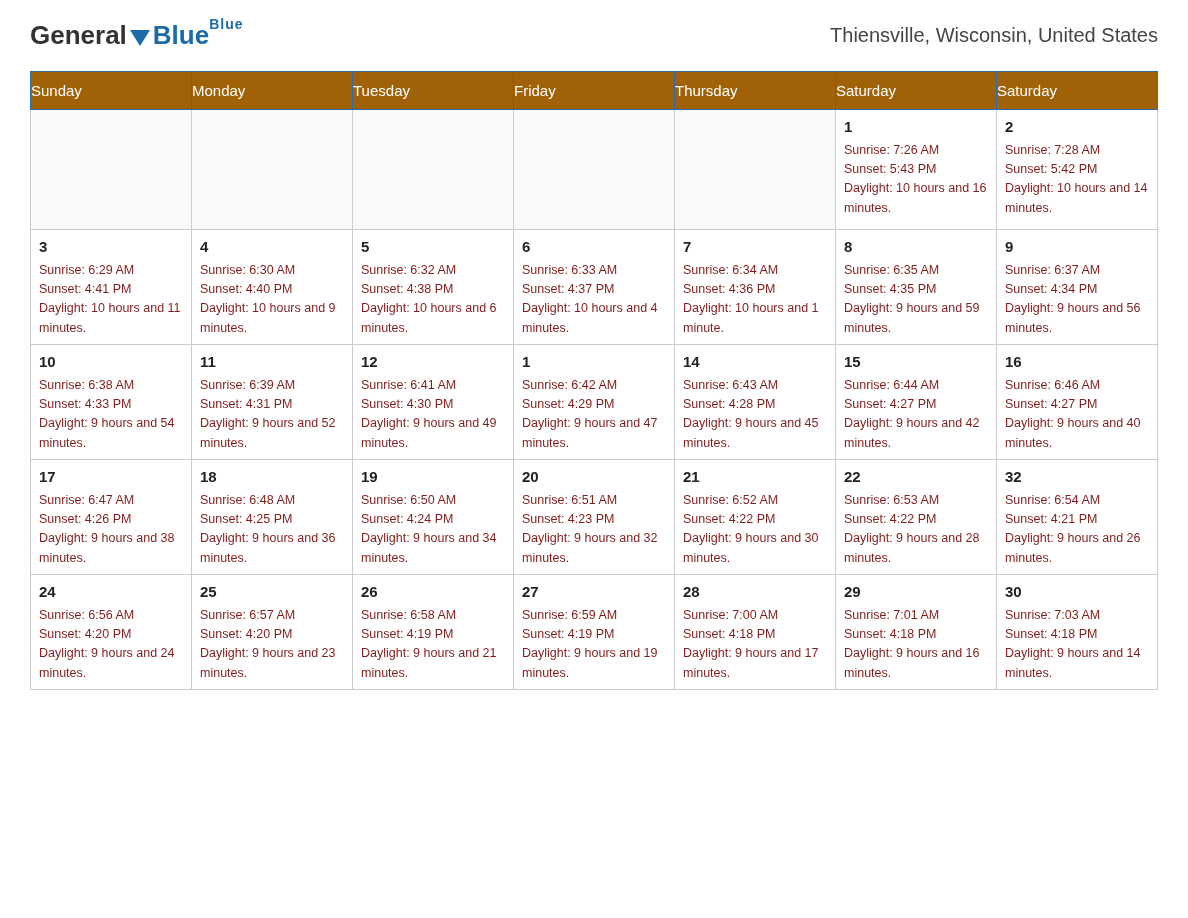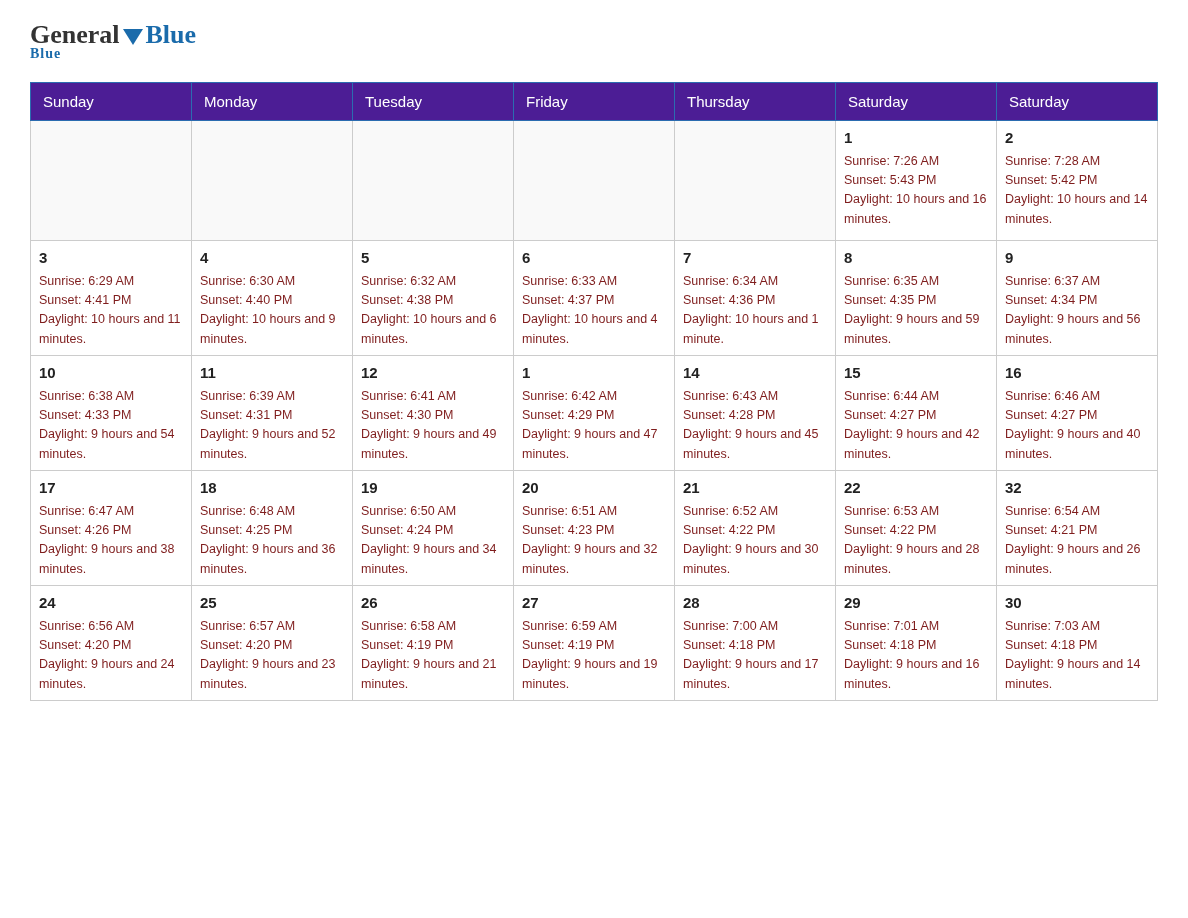--- a/index.html
+++ b/index.html
@@ -11,23 +11,22 @@
       padding: 20px 30px;
     }
     .header-area {
       display: flex;
       justify-content: space-between;
       align-items: flex-start;
       margin-bottom: 20px;
     }
     .logo {
       display: flex;
-      flex-direction: column;
+      flex-direction: row;
       align-items: flex-start;
-      font-family: Liberation Serif, serif;
     }
     .logo-text {
       display: flex;
       align-items: center;
       font-size: 26px;
       font-weight: bold;
       color: #333;
     }
     .logo-general { color: #333; }
     .logo-blue { color: #1a6bab; }
@@ -61,23 +60,23 @@
       font-size: 20px;
       color: #444;
       margin-top: 4px;
     }
     table {
       width: 100%;
       border-collapse: collapse;
       table-layout: fixed;
     }
     th {
-      background-color: #4c1d95;
+      background-color: #a16207;
       color: #fff;
-      padding: 10px 12px;
+      padding: 10px 0;
       font-size: 15px;
       font-weight: normal;
       text-align: left;
       border: 1px solid #2b6cb0;
     }
     td {
       border: 1px solid #ccc;
       vertical-align: top;
       padding: 6px 8px;
       font-size: 13px;
@@ -108,20 +107,21 @@
 <div class="header-area">
   <div class="logo">
     <div class="logo-text">
       <span class="logo-general">General</span>
       <span class="logo-triangle"></span>
       <span class="logo-blue">Blue</span>
     </div>
     <div class="logo-underline">Blue</div>
   </div>
   <div class="title-area">
+    <div class="location-title">Thiensville, Wisconsin, United States</div>
   </div>
 </div>
 
 <table>
   <thead>
     <tr>
       <th>Sunday</th>
       <th>Monday</th>
       <th>Tuesday</th>
       <th>Friday</th>

